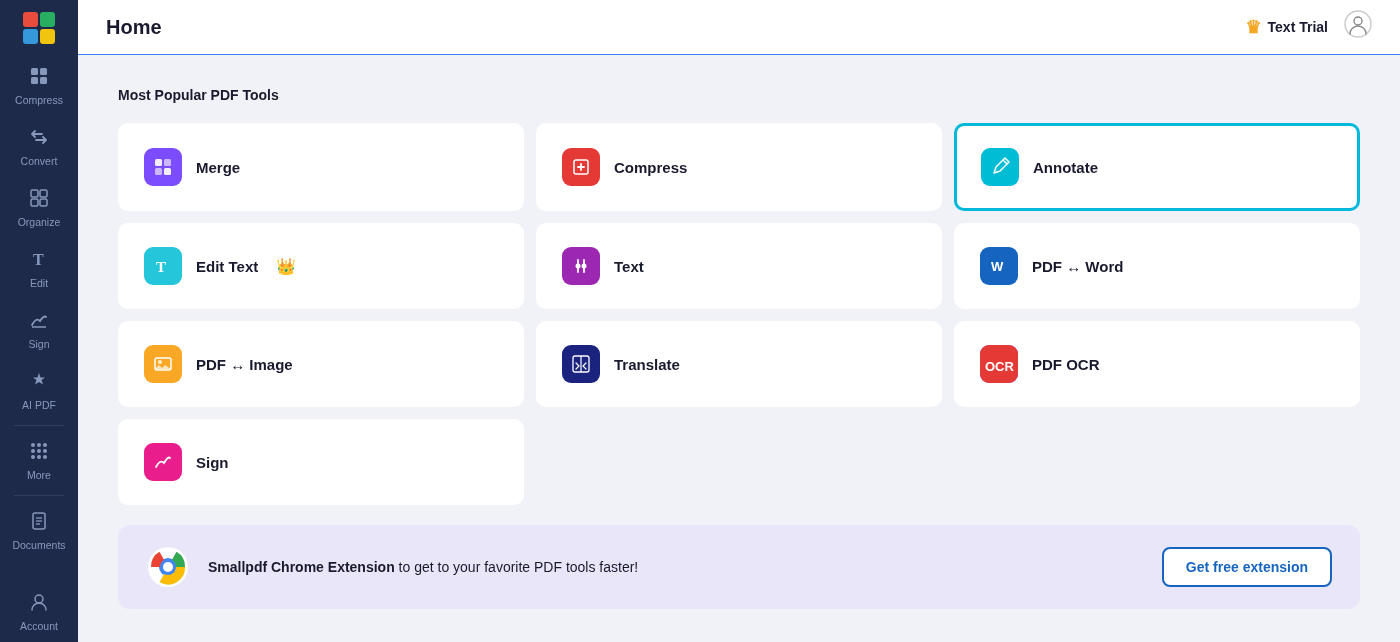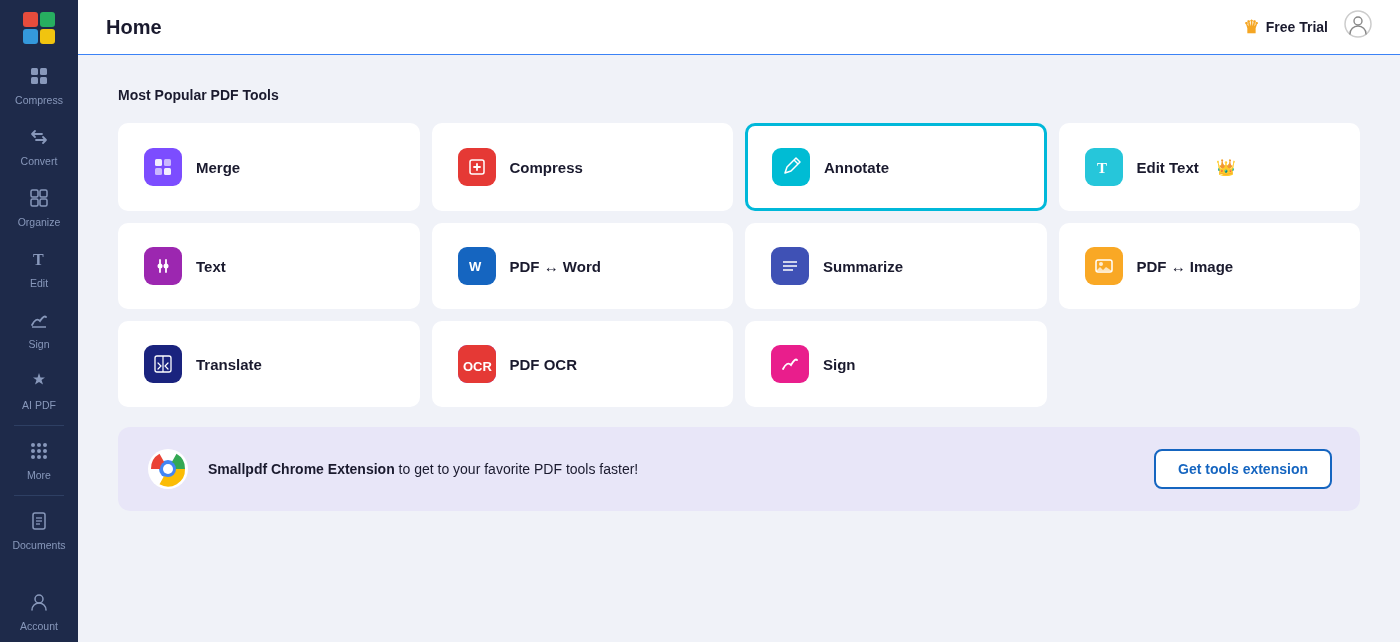--- a/index.html
+++ b/index.html
@@ -97,21 +97,21 @@
     .section-title {
       font-size: 14px;
       font-weight: 700;
       color: #1a1a2e;
       margin-bottom: 20px;
     }
 
     
     .tools-grid {
       display: grid;
-      grid-template-columns: repeat(4, 1fr);
+      grid-template-columns: repeat(3, 1fr);
       gap: 12px;
       margin-bottom: 20px;
     }
     .tool-card {
       background: #fff;
       border-radius: 10px;
       padding: 22px 24px;
       display: flex;
       align-items: center;
       gap: 14px;
@@ -297,21 +297,21 @@
   </div>
 </div>
 
 <div class="main">
 
   <div class="header">
     <span class="header-title">Home</span>
     <div class="header-right">
       <button class="free-trial-btn">
         <span class="crown-icon">♛</span>
-        <span>Free Trial</span>
+        <span>Text Trial</span>
       </button>
       <span class="user-icon">
         <svg width="28" height="28" viewBox="0 0 28 28" fill="none">
           <circle cx="14" cy="14" r="13" stroke="#ccc" stroke-width="1.5"></circle>
           <circle cx="14" cy="11" r="4" stroke="#888" stroke-width="1.4"></circle>
           <path d="M6 24c0-4.418 3.582-8 8-8s8 3.582 8 8" stroke="#888" stroke-width="1.4" stroke-linecap="round"></path>
         </svg>
       </span>
     </div>
   </div>
@@ -376,30 +376,20 @@
 
       <div class="tool-card">
         <div class="tool-icon icon-blue">
           <svg width="22" height="22" viewBox="0 0 22 22" fill="none">
             <text x="3" y="16" font-size="13" fill="white" font-family="Arial" font-weight="bold">W</text>
           </svg>
         </div>
         <span>PDF ↔ Word</span>
       </div>
 
-      <div class="tool-card">
-        <div class="tool-icon icon-indigo">
-          <svg width="22" height="22" viewBox="0 0 22 22" fill="none">
-            <line x1="4" y1="7" x2="18" y2="7" stroke="white" stroke-width="1.5"></line>
-            <line x1="4" y1="11" x2="18" y2="11" stroke="white" stroke-width="1.5"></line>
-            <line x1="4" y1="15" x2="14" y2="15" stroke="white" stroke-width="1.5"></line>
-          </svg>
-        </div>
-        <span>Summarize</span>
-      </div>
 
       <div class="tool-card">
         <div class="tool-icon icon-yellow">
           <svg width="22" height="22" viewBox="0 0 22 22" fill="none">
             <rect x="3" y="5" width="16" height="12" rx="2" stroke="white" stroke-width="1.5"></rect>
             <circle cx="8" cy="9" r="2" fill="white" opacity="0.8"></circle>
             <path d="M3 16l4-4 3 3 3-3 6 4" fill="white" opacity="0.7"></path>
           </svg>
         </div>
         <span>PDF ↔ Image</span>
@@ -453,17 +443,17 @@
           <path d="M22 22 L30.5 6.7 A17 17 0 0 1 39 22 Z" fill="#34A853"></path>
 
           <path d="M22 22 L39 22 A17 17 0 0 1 13.5 37.3 Z" fill="#FBBC05"></path>
           <circle cx="22" cy="22" r="8" fill="#4285F4"></circle>
           <circle cx="22" cy="22" r="5" fill="white"></circle>
         </svg>
         <p class="banner-text">
           <strong>Smallpdf Chrome Extension</strong><span> to get to your favorite PDF tools faster!</span>
         </p>
       </div>
-      <button class="get-extension-btn">Get tools extension</button>
+      <button class="get-extension-btn">Get free extension</button>
     </div>
 
   </div>
 </div>
 
 </body></html>

